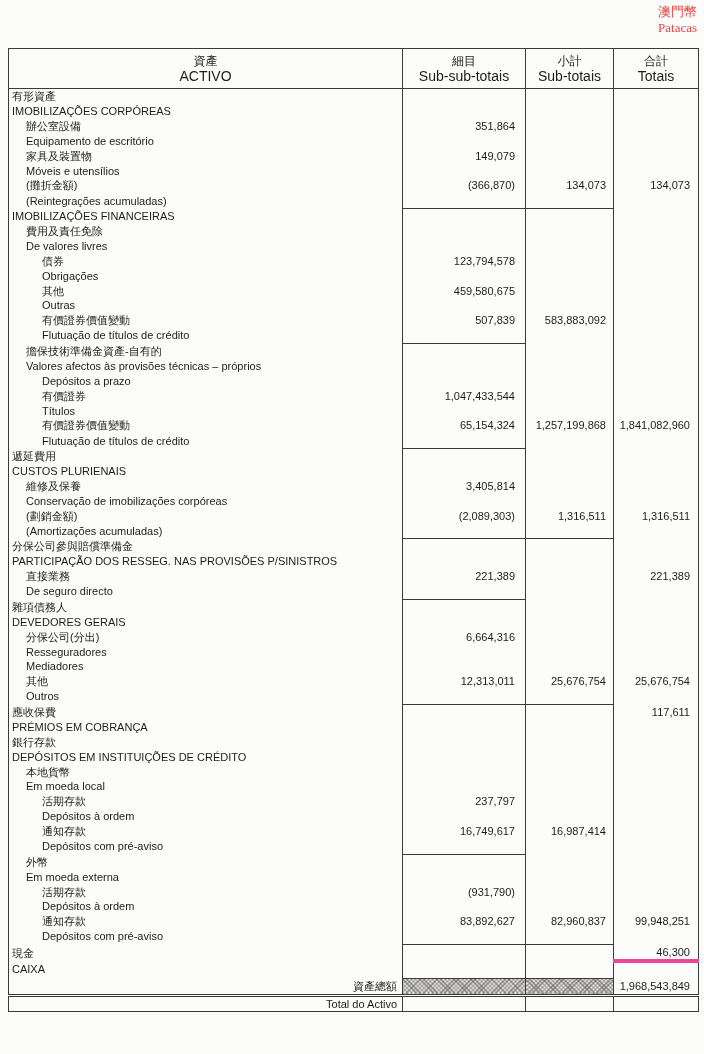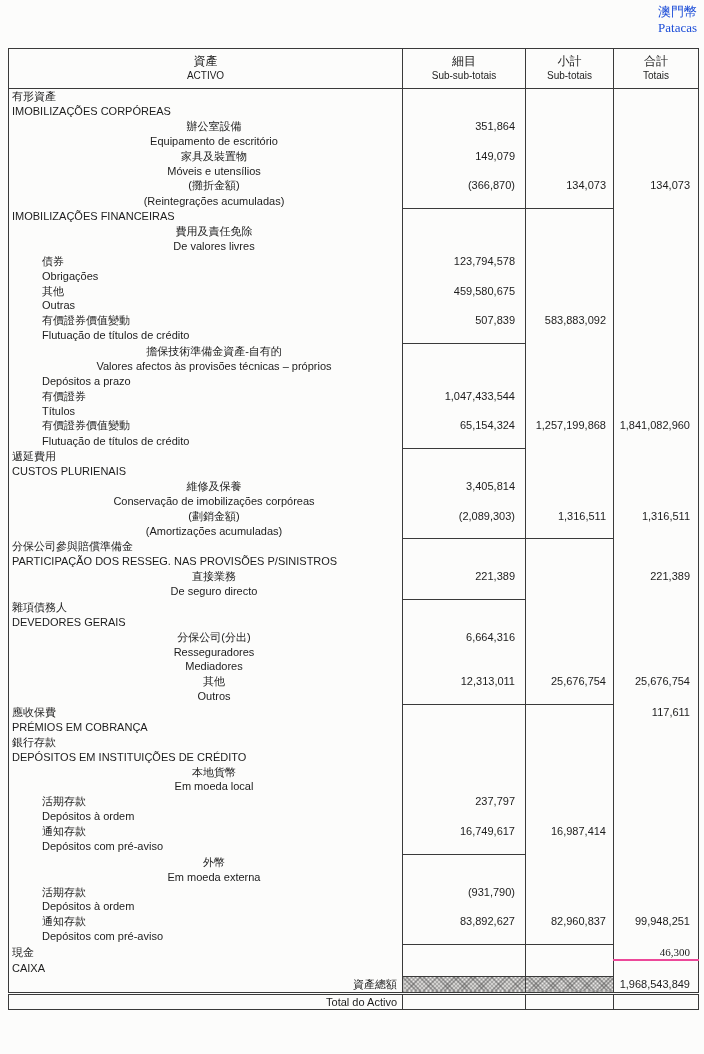--- a/index.html
+++ b/index.html
@@ -8,21 +8,21 @@
     background:#fcfcfb;
     position:relative;
     font-family:"Liberation Sans","DejaVu Sans",sans-serif;
     color:#1c1c1c;
     overflow:hidden;
   }
   .currency-block{
     position:absolute;top:4px;right:7px;
     text-align:right;
     font-family:"Liberation Serif","DejaVu Serif",serif;
-    font-size:13px;line-height:16px;color:#1d4ed8;
+    font-size:13px;line-height:16px;color:#ef4444;
   }
   .sheet{
     position:absolute;left:8px;top:48px;width:690px;
   }
   table{
     width:100%;
     border-collapse:collapse;
     table-layout:fixed;
     padding-left:44px;
   }
@@ -32,41 +32,41 @@
   col.w3{width:88px}
   col.w4{width:85px}
   thead th{
     border:1px solid #3a3a3a;
     font-weight:normal;
     padding:2px 0 3px 0;
     vertical-align:middle;
     height:34px;
   }
   thead .zh{font-size:12px;line-height:15px;}
-  thead .pt{font-size:10px;line-height:14px;}
+  thead .pt{font-size:14px;line-height:14px;}
   tbody td{
     height:14.88px;
     line-height:14.5px;
     font-size:11px;
     padding:0;
     vertical-align:middle;
     overflow:hidden;
     white-space:nowrap;
   }
   td.c1{border-right:1px solid #3a3a3a;border-left:1px solid #3a3a3a;}
   td.c2{border-right:1px solid #3a3a3a;text-align:right;padding-right:10px;}
   td.c3{border-right:1px solid #3a3a3a;text-align:right;padding-right:7px;}
   td.c4{border-right:1px solid #3a3a3a;text-align:right;padding-right:8px;}
   td.c1.ind0{padding-left:3px;margin-left:33px;}
-  td.c1.ind1{padding-left:17px;text-align:center;}
+  td.c1.ind1{padding-left:17px;}
   td.c1.ind2{padding-left:33px;}
   td.c1.right{text-align:right;padding-right:5px;}
   tr.rule-2 td.c2{border-bottom:1px solid #3a3a3a;}
   tr.rule-23 td.c2,tr.rule-23 td.c3{border-bottom:1px solid #3a3a3a;}
-  tr.rule-4 td.c4{border-bottom:2px solid #ec4899;font-family:Liberation Serif, serif;}
+  tr.rule-4 td.c4{border-bottom:4px solid #ec4899;}
   tr.rule-grand td{border-bottom:3px double #3a3a3a;margin-left:37px;}
   tr.rule-grand td.c2,tr.rule-grand td.c3{border-top:1px solid #3a3a3a;}
   td.hatch{
     background-color:#e9e8e6;
     background-image:
       repeating-linear-gradient(45deg, rgba(70,70,70,.6) 0 1px, transparent 1px 3px),
       repeating-linear-gradient(-45deg, rgba(70,70,70,.6) 0 1px, transparent 1px 3px);
   }
   tbody{border:1px solid #3a3a3a;}
 </style>

